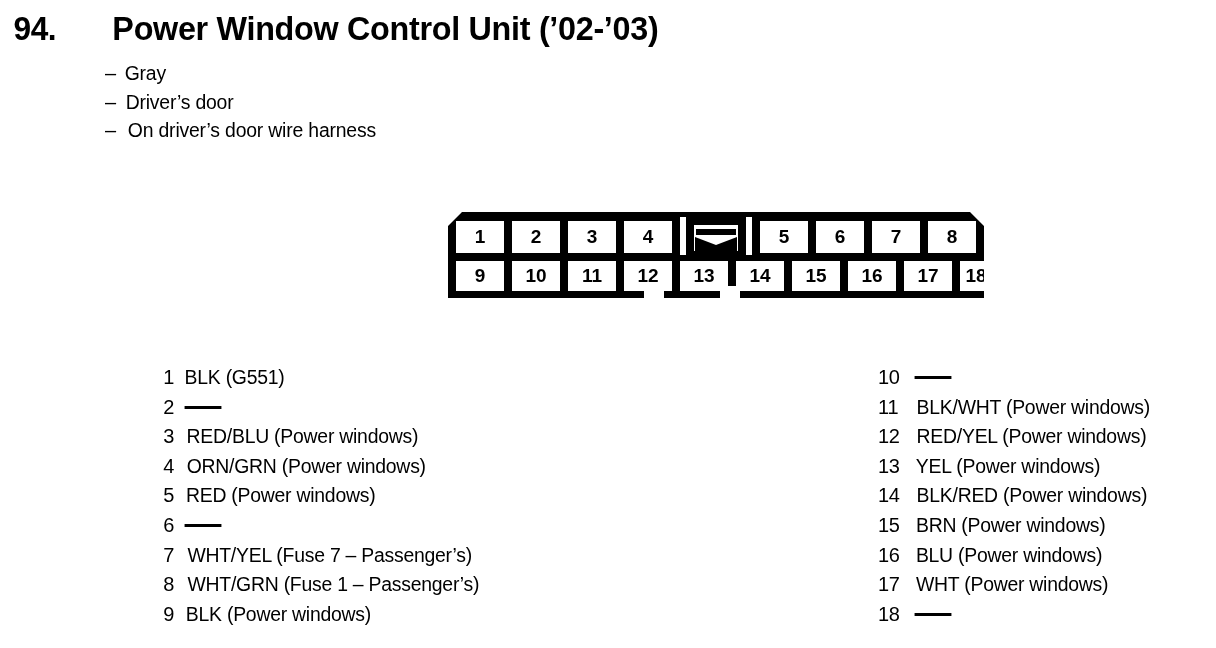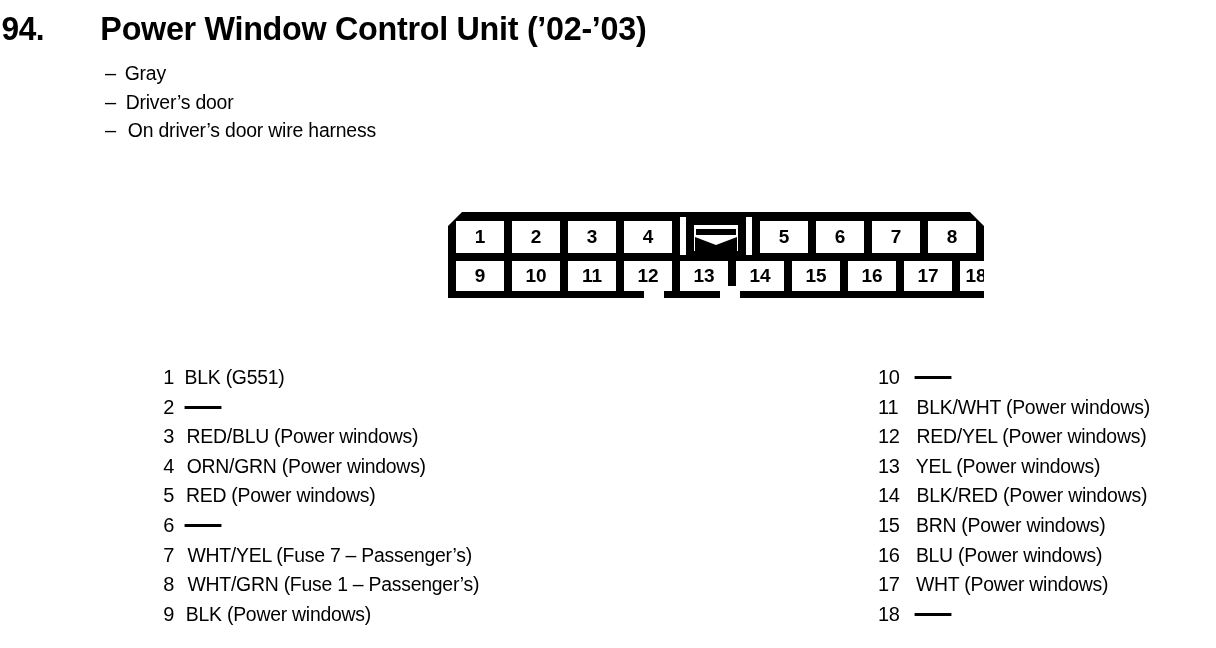--- a/index.html
+++ b/index.html
@@ -20,21 +20,21 @@
 
   
   .header {
     position: absolute;
     left: 0;
     top: 0;
     width: 1216px;
   }
   .title-row {
     position: absolute;
-    left: 0;
+    left: 12px;
     top: 9px;
     display: flex;
     align-items: flex-start;
     white-space: nowrap;
   }
   .title-num {
     font-size: 34px;
     font-weight: bold;
     letter-spacing: -0.5px;
     transform: scaleX(0.93);

